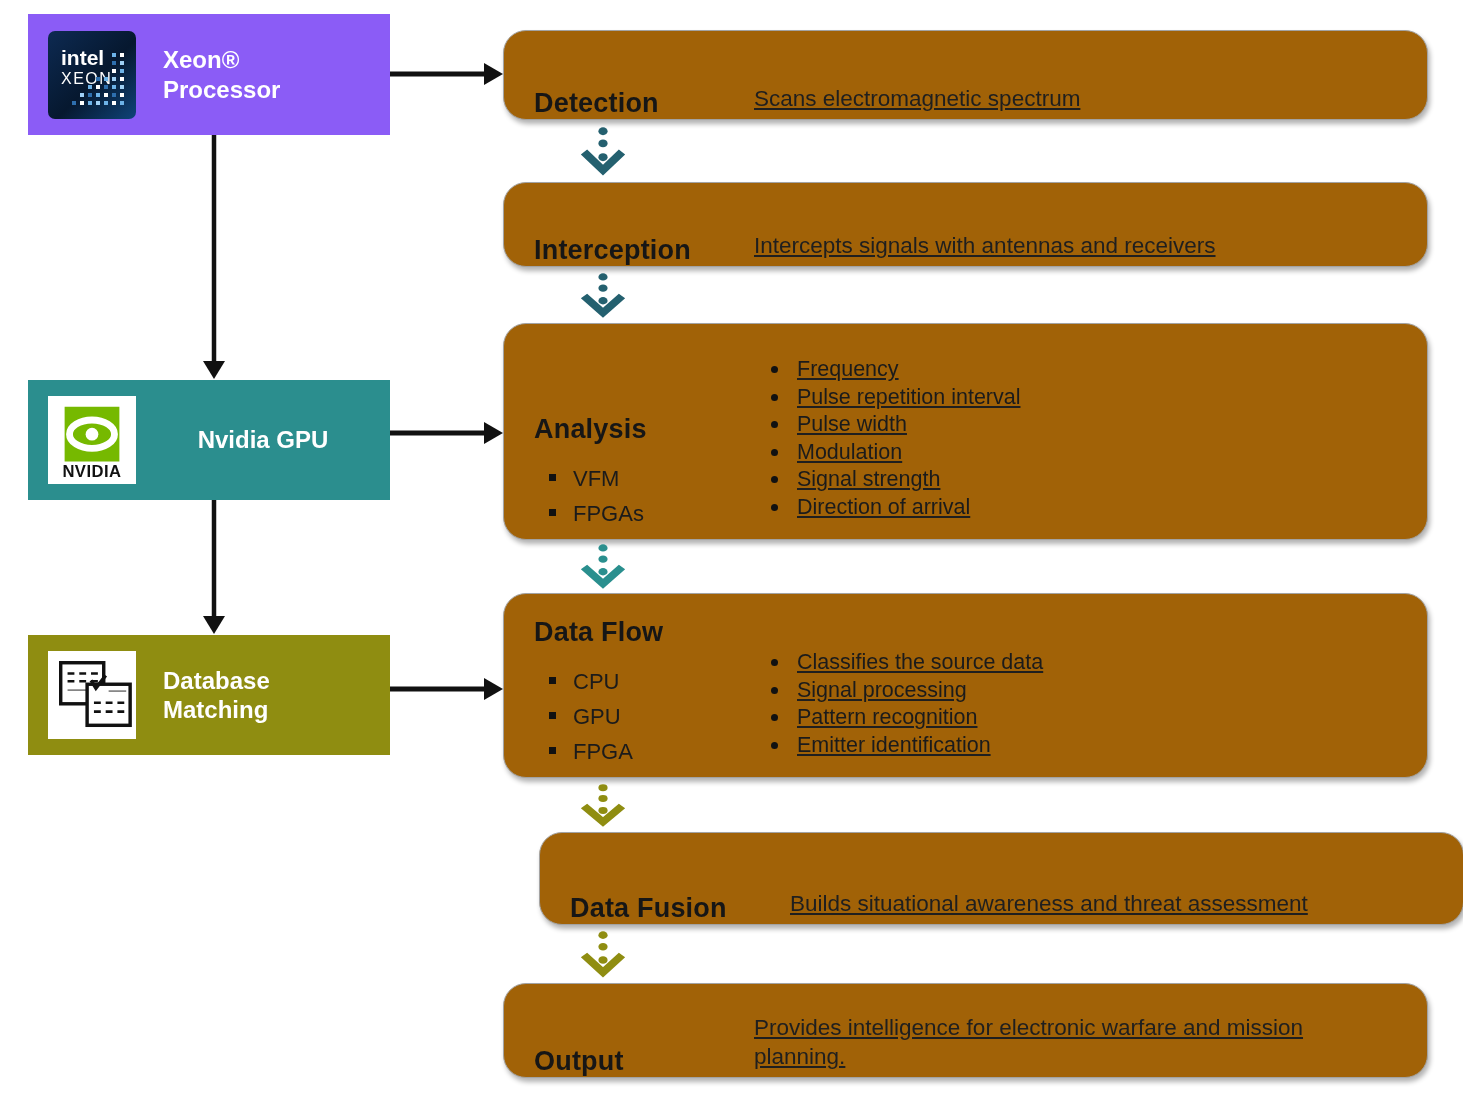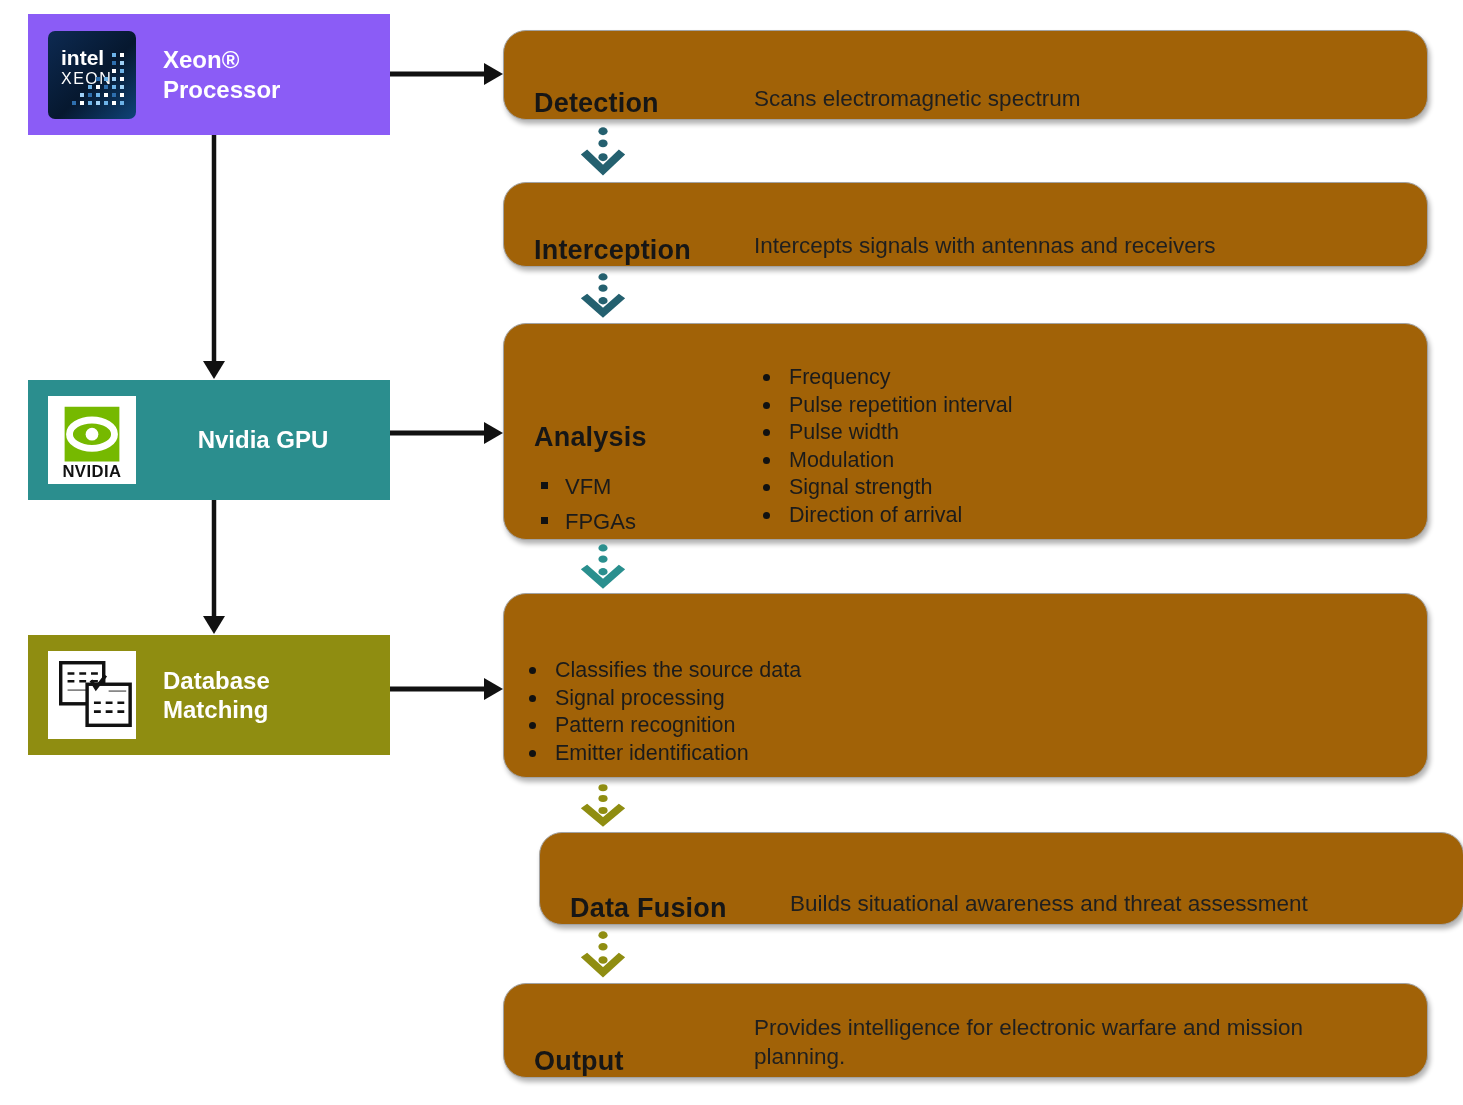--- a/index.html
+++ b/index.html
@@ -33,23 +33,23 @@
   .s-interception{top:182px;height:85px;}
   .s-analysis{top:323px;height:217px;}
   .s-dataflow{top:593px;height:185px;}
   .s-datafusion{top:832px;height:93px;margin-left:36px;}
   .s-output{top:983px;height:95px;}
   .title-col{flex:0 0 234px;display:flex;align-items:center;padding-left:30px;box-sizing:border-box;}
   .title-col.topalign{flex-direction:column;align-items:flex-start;justify-content:flex-start;padding-top:24px;}
   .step-title{font-size:27px;font-weight:700;color:#161616;letter-spacing:.2px;}
   .vdiv{flex:0 0 2px;background:#8e7d33;margin:15px 0;}
   .desc-col{flex:1;display:flex;align-items:center;padding:6px 36px 6px 14px;
-    font-size:22.5px;color:#1f1f1f;line-height:1.3;}
+    font-size:22.5px;color:#1f1f1f;line-height:1.3;text-decoration:underline;}
   .desc-col.topalign{align-items:flex-start;padding-top:22px;}
-  ul.sq,ul.rd{list-style:none;margin:4px;padding:0;}
+  ul.sq,ul.rd{list-style:none;margin:12px;padding:0;}
   ul.sq{margin-top:12px;}
   ul.sq li{position:relative;padding-left:27px;font-size:22px;margin-top:9px;color:#1b1b1b;}
   ul.sq li::before{content:"";position:absolute;left:3px;top:8px;width:7px;height:7px;background:#111;}
   ul.rd li{position:relative;padding-left:31px;font-size:21.5px;line-height:27.5px;color:#1b1b1b;}
   ul.rd li::before{content:"";position:absolute;left:5px;top:10px;width:7px;height:7px;border-radius:50%;background:#111;}
   
   .flow{position:absolute;left:579px;width:48px;}
   .flow svg{display:block;width:100%;height:100%;}
   .f1{top:127px;height:50px;}
   .f2{top:273px;height:46px;}
@@ -215,20 +215,28 @@
         <li>Pulse repetition interval</li>
         <li>Pulse width</li>
         <li>Modulation</li>
         <li>Signal strength</li>
         <li>Direction of arrival</li>
       </ul>
     </div>
   </div>
 
   <div class="step s-dataflow">
+    <div class="title-col topalign">
+      <div class="step-title">Data Flow</div>
+      <ul class="sq">
+        <li>CPU</li>
+        <li>GPU</li>
+        <li>FPGA</li>
+      </ul>
+    </div>
     <div class="vdiv"></div>
     <div class="desc-col topalign">
       <ul class="rd">
         <li>Classifies the source data</li>
         <li>Signal processing</li>
         <li>Pattern recognition</li>
         <li>Emitter identification</li>
       </ul>
     </div>
   </div>

